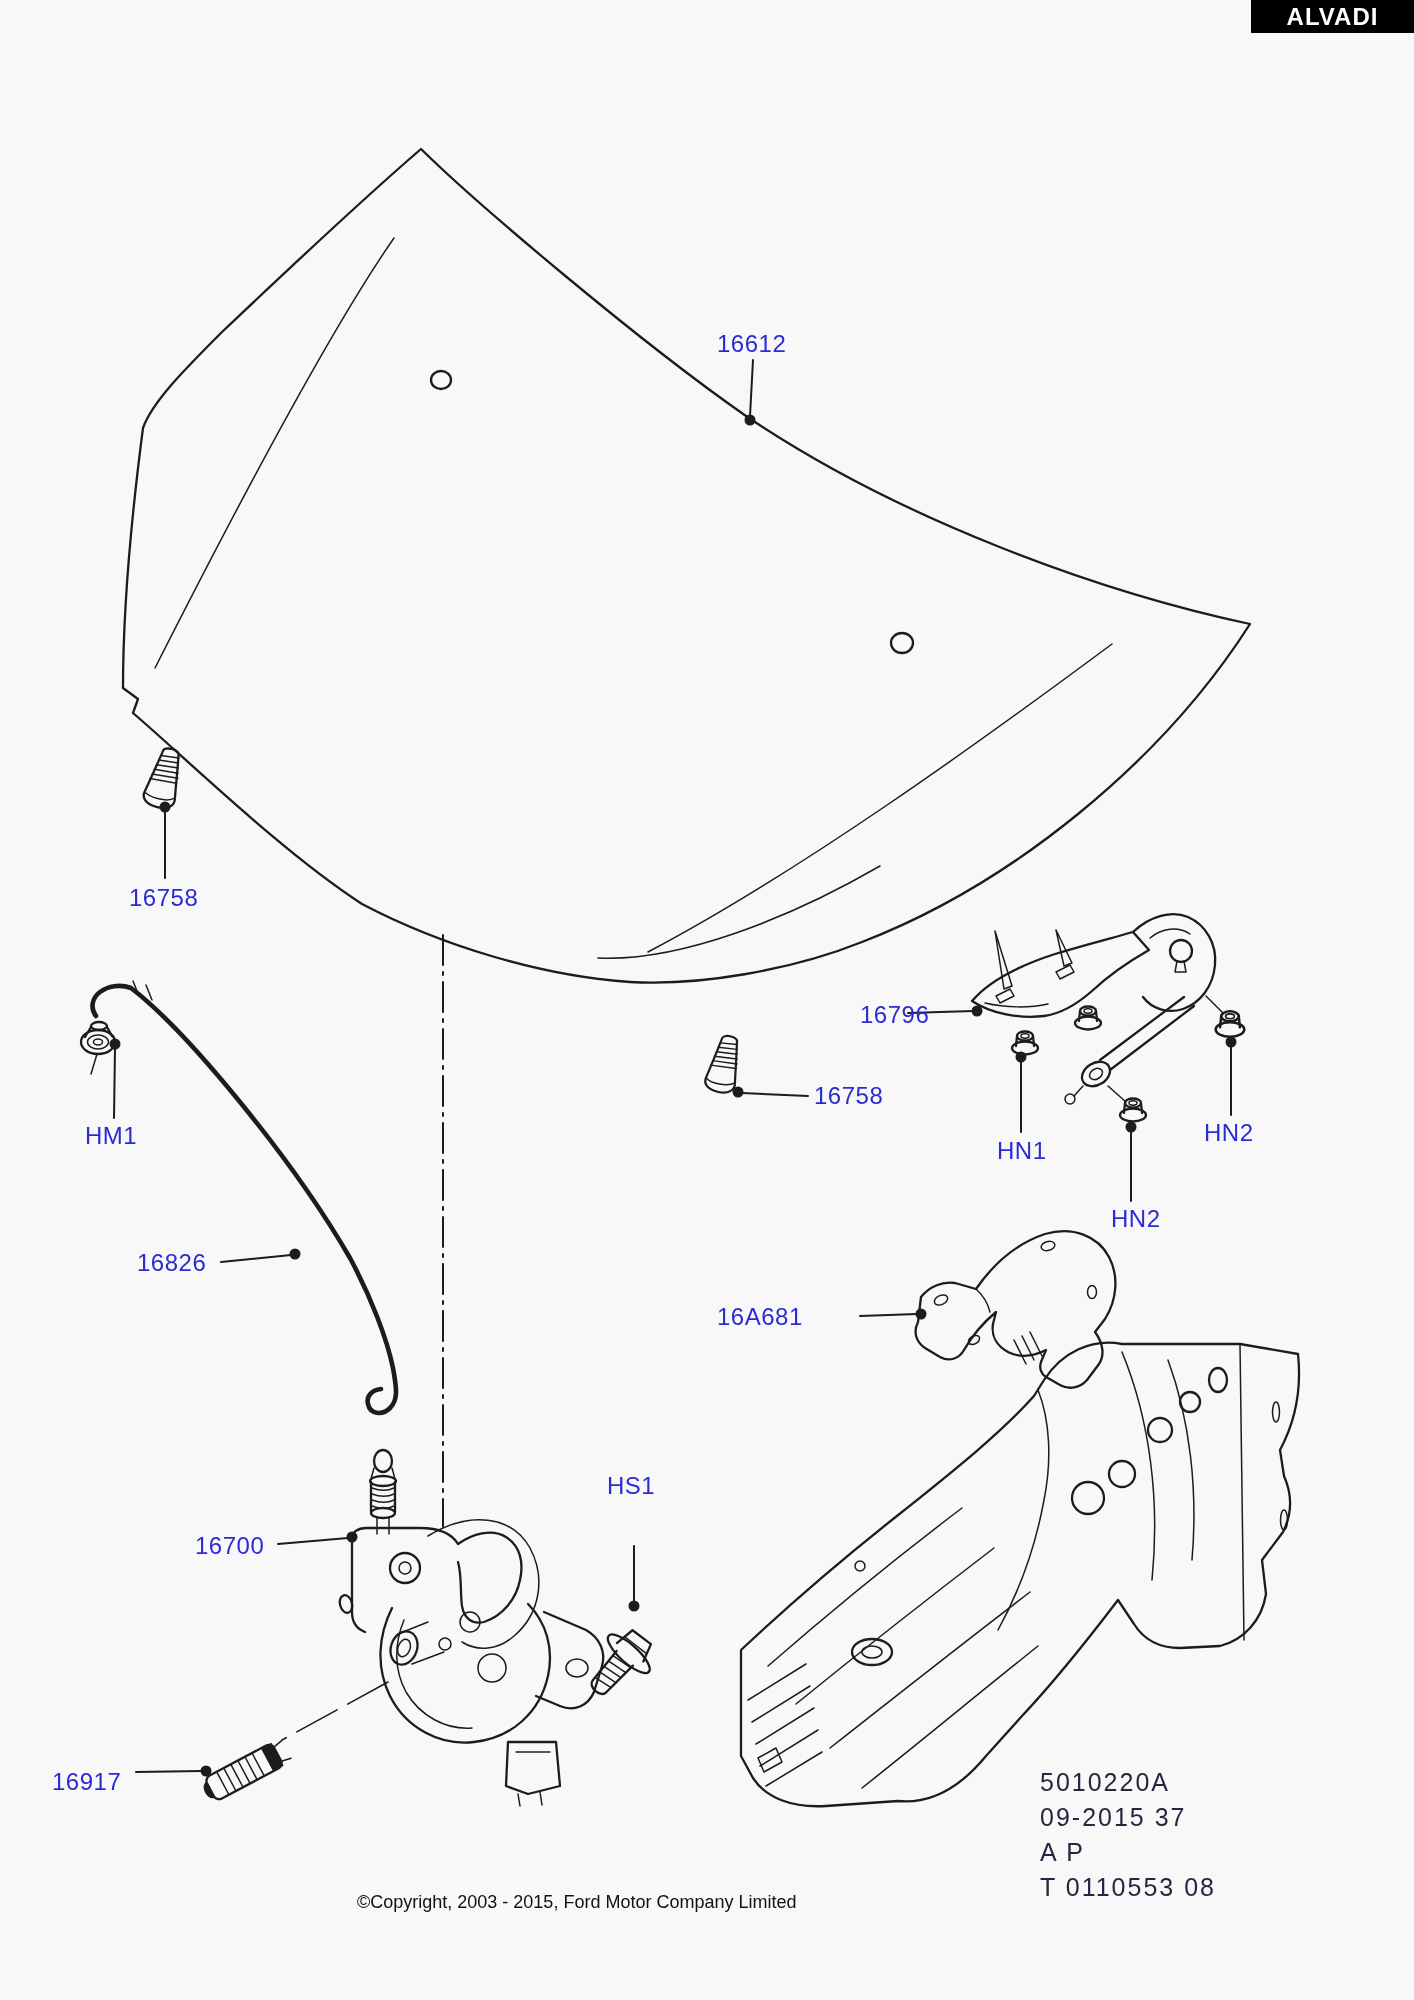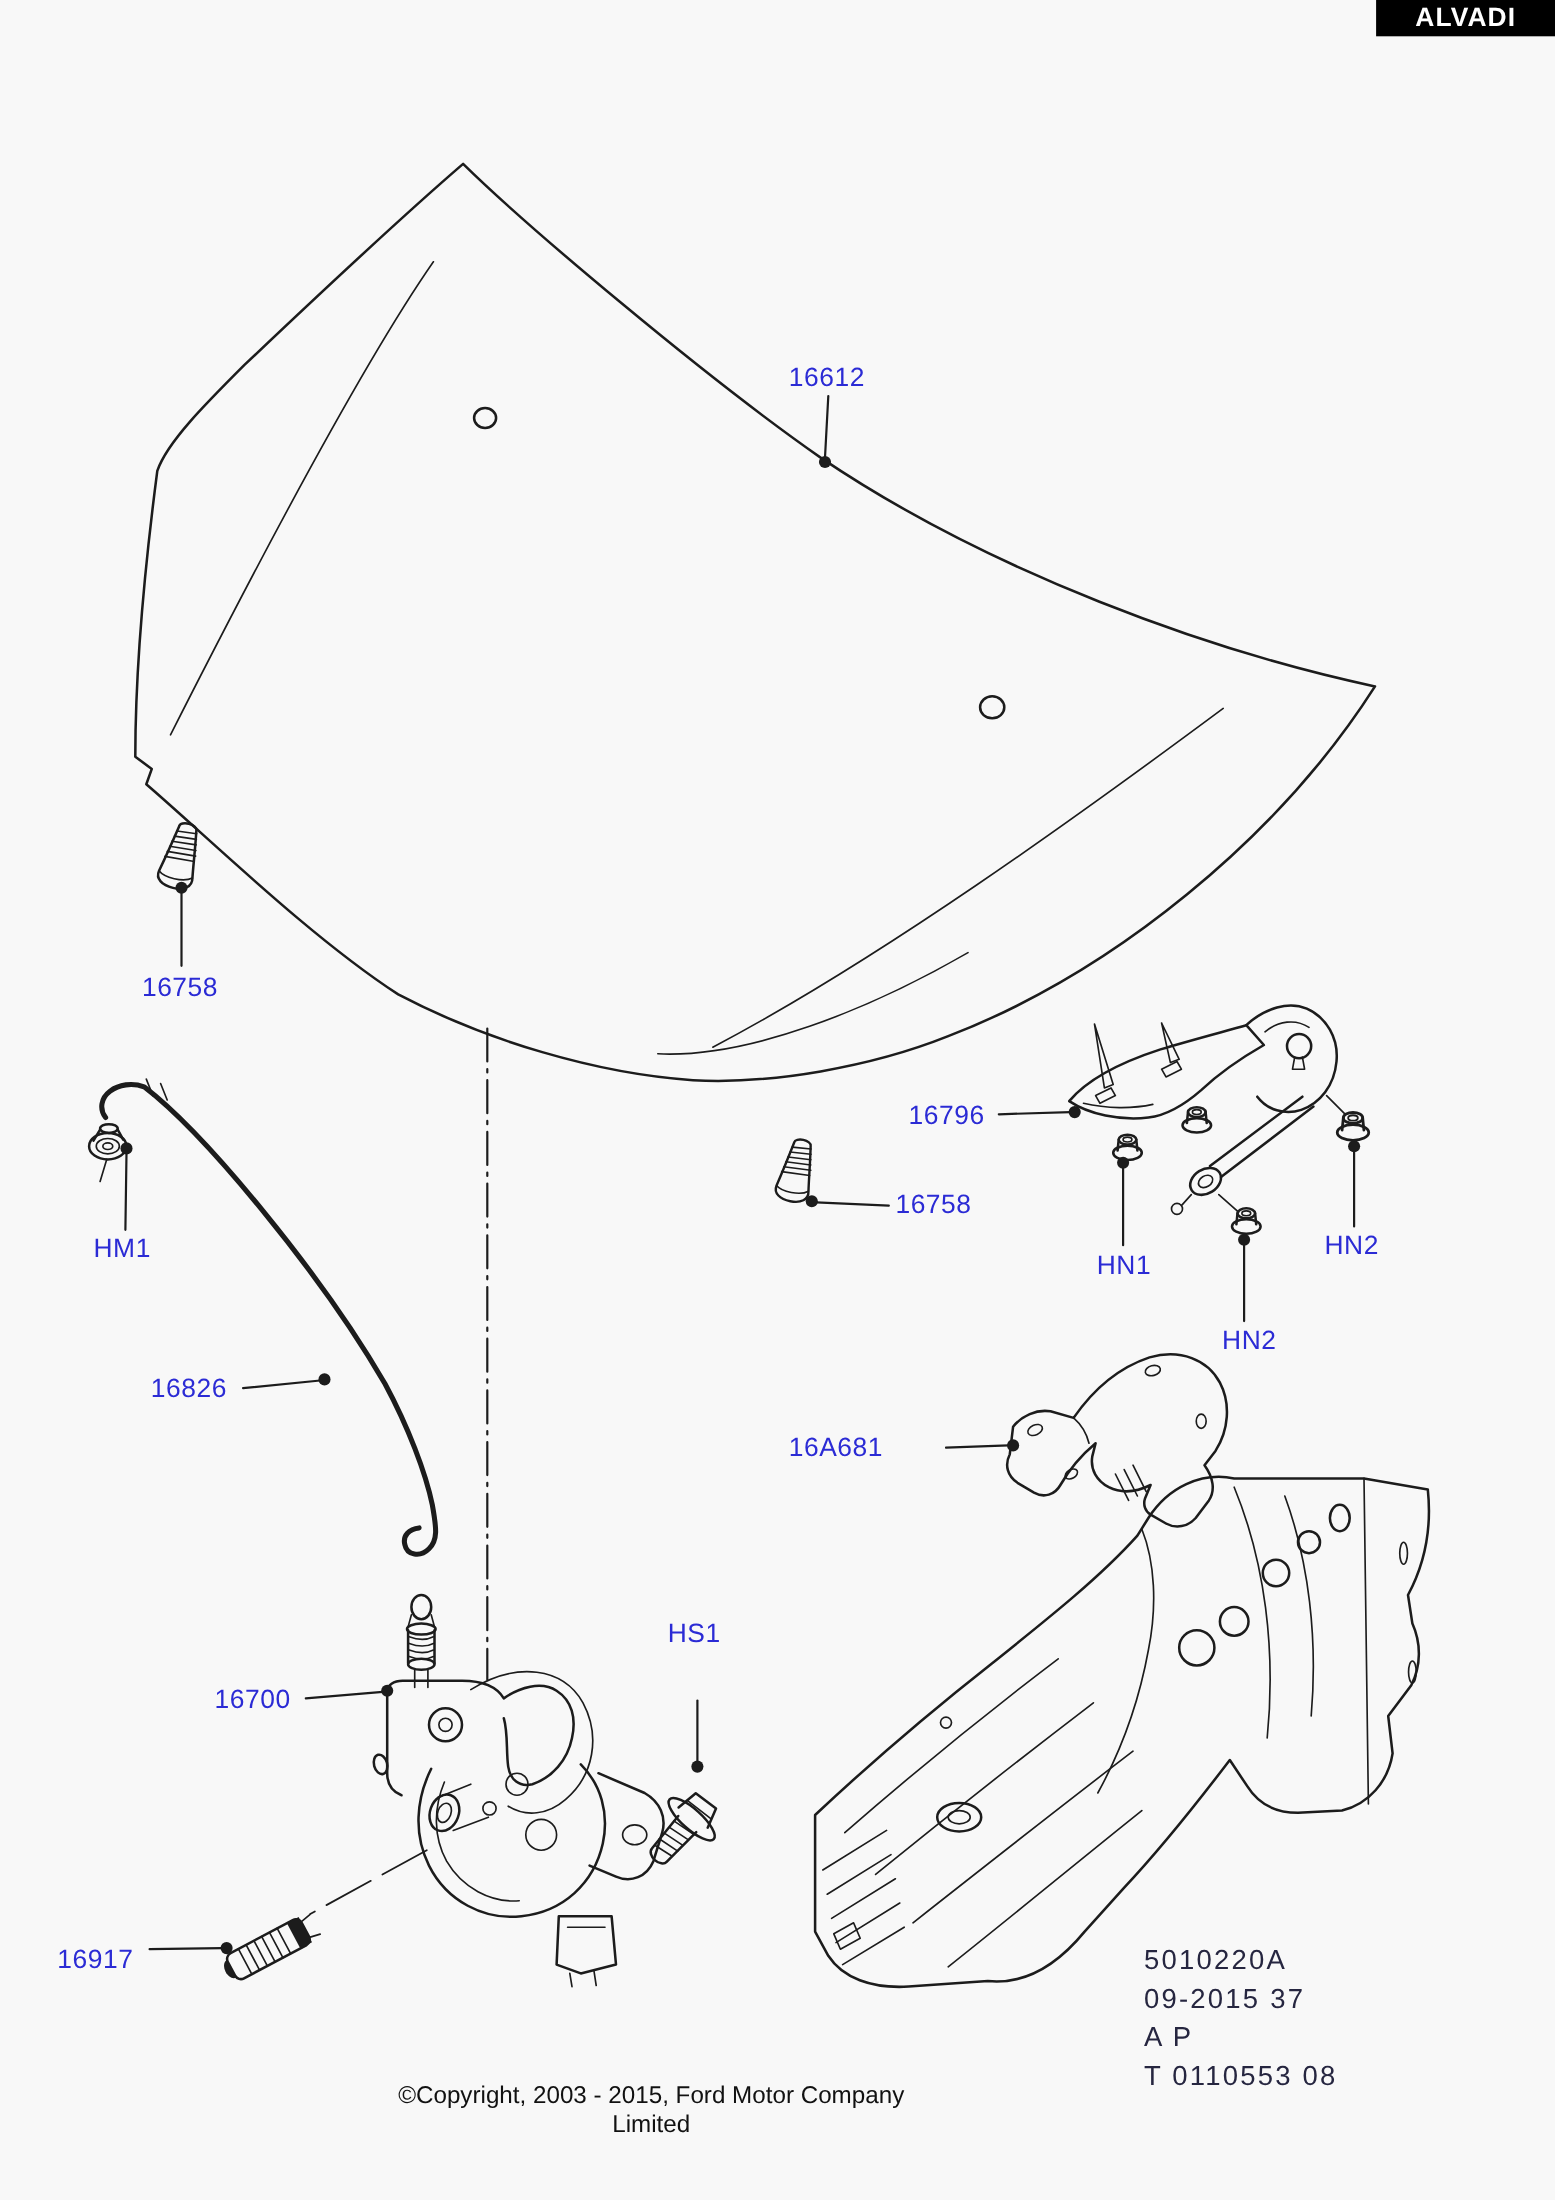--- a/index.html
+++ b/index.html
@@ -22,22 +22,22 @@
 
   .callout{position:absolute;color:var(--label);font-size:24px;letter-spacing:.5px;white-space:nowrap;line-height:1;}
 
   #brand{position:absolute;left:1251px;top:0;width:163px;height:33px;background:var(--brand_bg);
          color:var(--brand_fg);font-weight:bold;font-size:24px;letter-spacing:1px;
          display:flex;align-items:center;justify-content:center;}
 
   #plate{position:absolute;left:1040px;top:1765px;width:310px;text-align:left;
          color:var(--plate_text);font-size:25px;letter-spacing:2px;line-height:35px;}
 
-  #copyright{position:absolute;left:357px;top:1892px;width:470px;text-align:center;
-             color:#111;font-size:22px;}
+  #copyright{position:absolute;left:357px;top:1892px;width:470px;text-align:left;
+             color:#111;font-size:18px;}
 </style>
 </head>
 <body>
 
 <div id="page">
 
   <svg class="art" width="1414" height="2000" viewBox="0 0 1414 2000">
 
     <defs>
 
@@ -280,21 +280,21 @@
       </g>
   </svg>
 
   <div id="brand">ALVADI</div>
 
   <div id="labels">
       <span class="callout" style="left: 717px; top: 332px;">16612</span>
       <span class="callout" style="left: 129px; top: 886px;">16758</span>
       <span class="callout" style="left: 85px; top: 1124px;">HM1</span>
       <span class="callout" style="left: 137px; top: 1251px;">16826</span>
-      <span class="callout" style="left: 826px; top: 1003px;">16796</span>
+      <span class="callout" style="left: 860px; top: 1003px;">16796</span>
       <span class="callout" style="left: 814px; top: 1084px;">16758</span>
       <span class="callout" style="left: 997px; top: 1139px;">HN1</span>
       <span class="callout" style="left: 1204px; top: 1121px;">HN2</span>
       <span class="callout" style="left: 1111px; top: 1207px;">HN2</span>
       <span class="callout" style="left: 717px; top: 1305px;">16A681</span>
       <span class="callout" style="left: 195px; top: 1534px;">16700</span>
       <span class="callout" style="left: 607px; top: 1474px;">HS1</span>
       <span class="callout" style="left: 52px; top: 1770px;">16917</span>
     </div>
 

